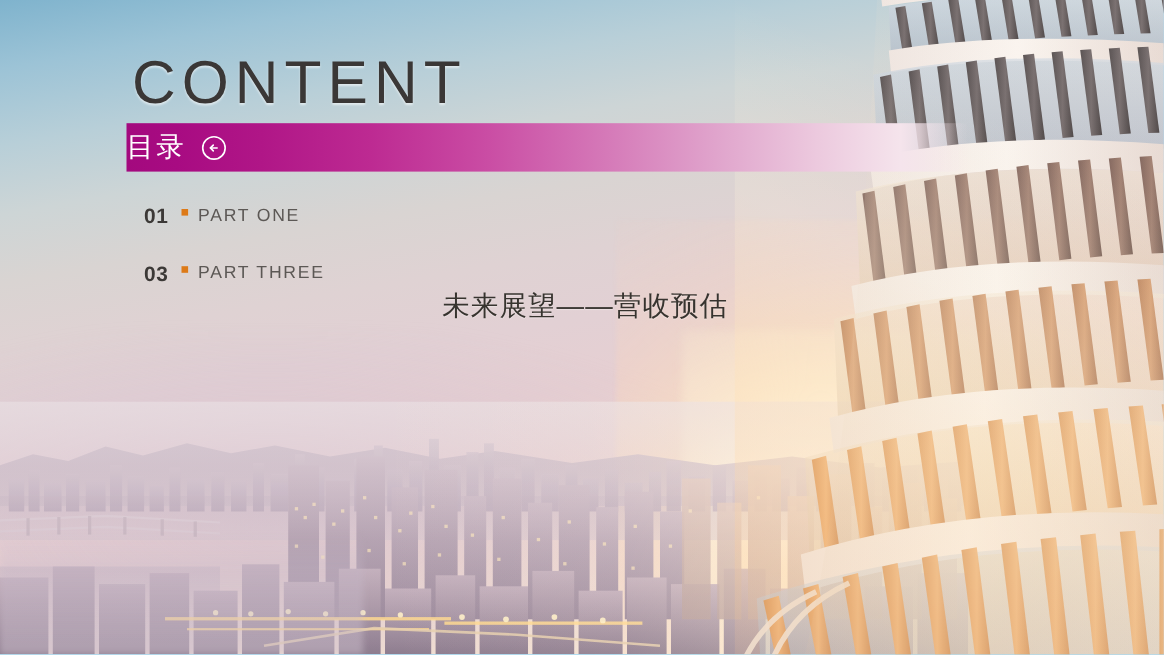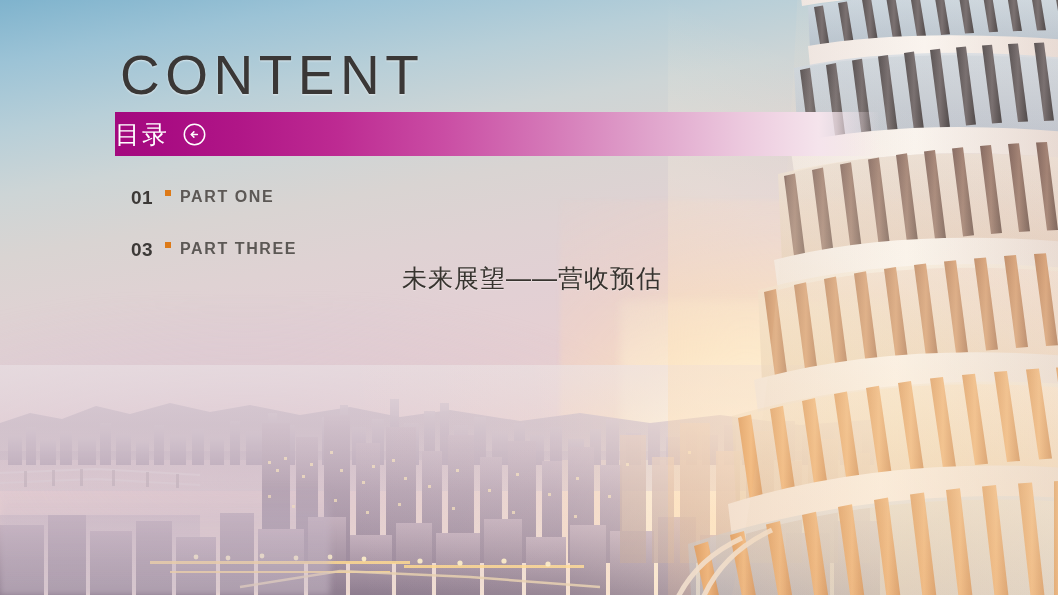--- a/index.html
+++ b/index.html
@@ -174,21 +174,21 @@
   }
   .toc-dot {
     width:6px; height:6px; flex:0 0 6px;
     background:#dd7a18;
     margin-bottom:8px;
   }
   .toc-en {
     font-size:16px; line-height:1;
     color:#5c5855;
     letter-spacing:1.6px;
-    font-weight:700;
+    font-weight:400;
   }
   .toc-cn {
     margin-top:3px; margin-left:48px;
     font-size:25px; line-height:1.26;
     color:#37342f;
     letter-spacing:1px;
     font-weight:400;
     white-space:nowrap;
     text-shadow:0 1px 1px rgba(255,255,255,.38);
   }

